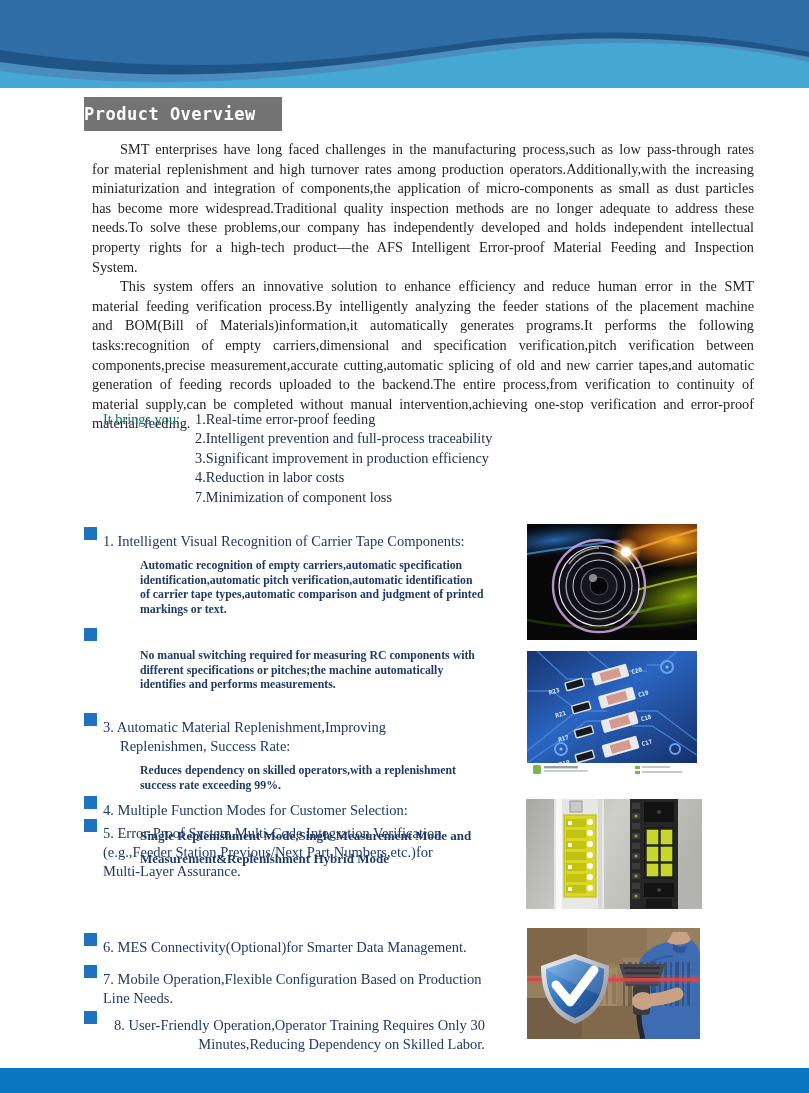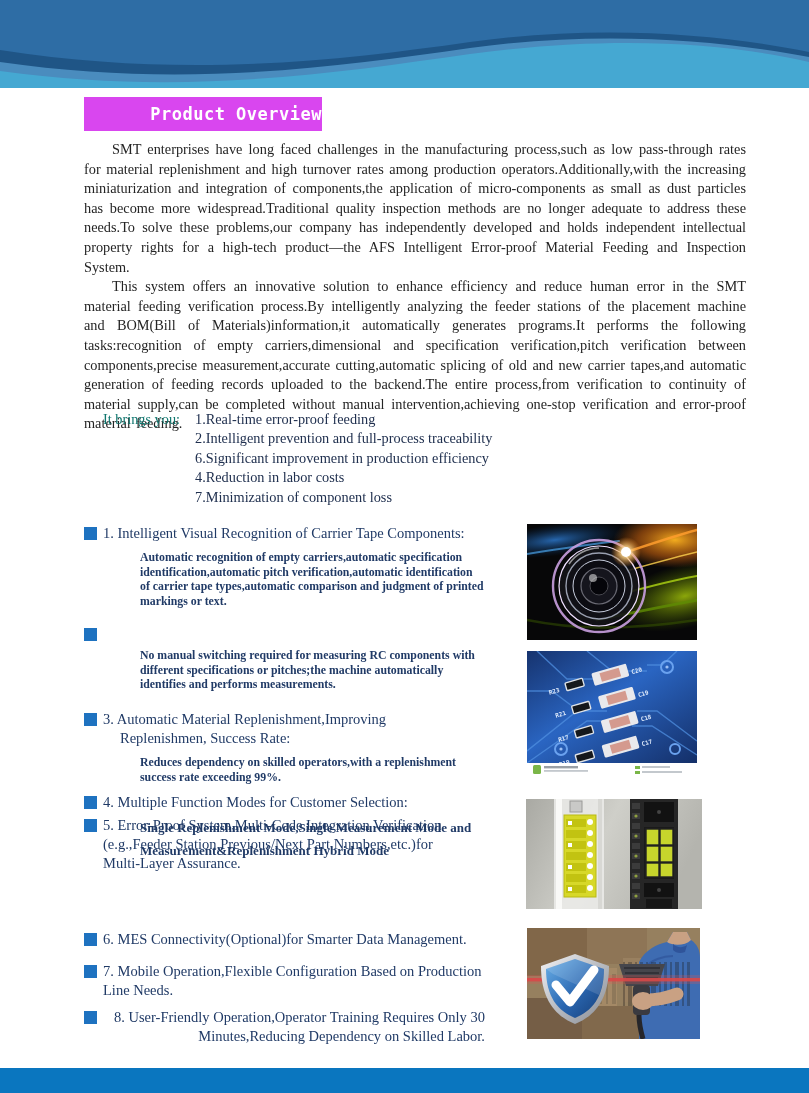--- a/index.html
+++ b/index.html
@@ -9,33 +9,33 @@
     background: #ffffff;
     overflow: hidden;
     font-family: "Liberation Serif", serif;
     color: #242424;
   }
   
   .header-wave { position: absolute; top: 0; left: 0; width: 809px; height: 88px; }
   
   .title-badge {
     position: absolute; left: 84px; top: 97px;
-    width: 238px; height: 34px;
-    background: #d946ef;
+    width: 198px; height: 34px;
+    background: #737373;
     color: #ffffff;
     font-family: "DejaVu Sans Mono", monospace;
     font-weight: bold;
     font-size: 17px;
     line-height: 34px;
-    text-align: right;
+    text-align: left;
     letter-spacing: 0.5px;
   }
   
   .intro {
-    position: absolute; left: 84px; top: 140px; width: 662px;
+    position: absolute; left: 92px; top: 140px; width: 662px;
   }
   .intro p {
     font-size: 14.3px;
     line-height: 19.6px;
     text-align: justify;
     text-indent: 28px;
     word-spacing: 1.5px;
     color: #242424;
   }
   
@@ -44,21 +44,21 @@
   .benefits-list { list-style: none; }
   .benefits-list li { font-size: 14.3px; line-height: 19.4px; color: #20304F; }
   
   .feature { position: absolute; left: 84px; }
   .feature .frow { display: flex; align-items: flex-start; }
   .feature .bullet {
     width: 13px; height: 13px; background: #1E72C0;
     flex: 0 0 13px; margin-top: 3px; margin-right: 6px;
   }
   .feature .ftitle {
-    font-size: 14.5px; line-height: 19px; color: #203A66;
+    font-size: 14.5px; line-height: 19px; color: #203A66; margin-top: 8px;
   }
   .feature .ftitle.hang { padding-left: 17px; text-indent: -17px; }
   .feature .fdesc {
     margin-left: 56px; margin-top: 7px; width: 345px;
     font-size: 11.8px; line-height: 14.6px; color: #203A66; font-weight: bold;
   }
   .feature .fdesc.wide { font-size: 13px; line-height: 23px; width: 370px; margin-top: 4px; }
   #feature-1 { top: 524px; width: 460px; }
   #feature-2 { top: 625px; width: 460px; }
   #feature-3 { top: 710px; width: 460px; }
@@ -98,21 +98,21 @@
 <div class="intro">
   <p>SMT enterprises have long faced challenges in the manufacturing process,such as low pass-through rates for material replenishment and high turnover rates among production operators.Additionally,with the increasing miniaturization and integration of components,the application of micro-components as small as dust particles has become more widespread.Traditional quality inspection methods are no longer adequate to address these needs.To solve these problems,our company has independently developed and holds independent intellectual property rights for a high-tech product—the AFS Intelligent Error-proof Material Feeding and Inspection System.</p>
   <p>This system offers an innovative solution to enhance efficiency and reduce human error in the SMT material feeding verification process.By intelligently analyzing the feeder stations of the placement machine and BOM(Bill of Materials)information,it automatically generates programs.It performs the following tasks:recognition of empty carriers,dimensional and specification verification,pitch verification between components,precise measurement,accurate cutting,automatic splicing of old and new carrier tapes,and automatic generation of feeding records uploaded to the backend.The entire process,from verification to continuity of material supply,can be completed without manual intervention,achieving one-stop verification and error-proof material feeding.</p>
 </div>
 
 <div class="benefits">
   <div class="benefits-label">It brings you:</div>
   <ul class="benefits-list">
     <li>1.Real-time error-proof feeding</li>
     <li>2.Intelligent prevention and full-process traceability</li>
-    <li>6.Significant improvement in production efficiency</li>
+    <li>3.Significant improvement in production efficiency</li>
     <li>4.Reduction in labor costs</li>
     <li>7.Minimization of component loss</li>
   </ul>
 </div>
 
 <div class="feature" id="feature-1">
   <div class="frow">
     <span class="bullet"></span>
     <span class="ftitle">1. Intelligent Visual Recognition of Carrier Tape Components:</span>
   </div>

